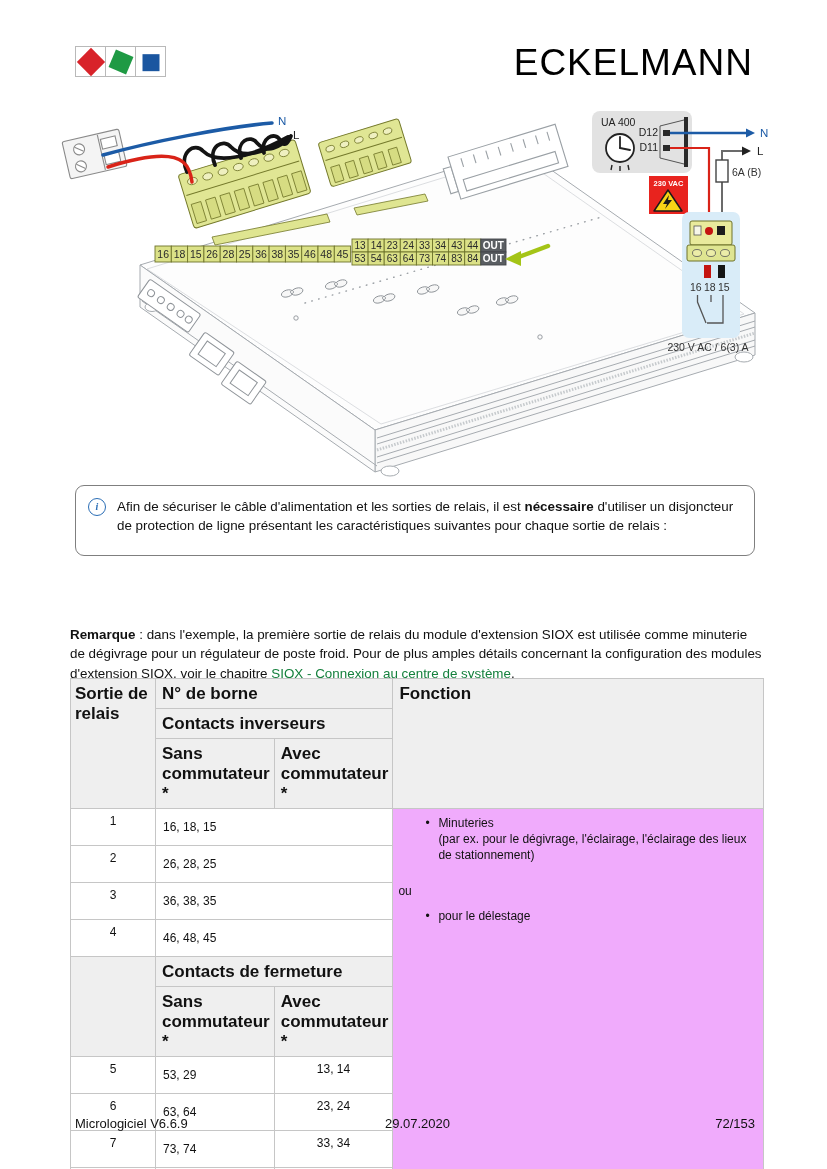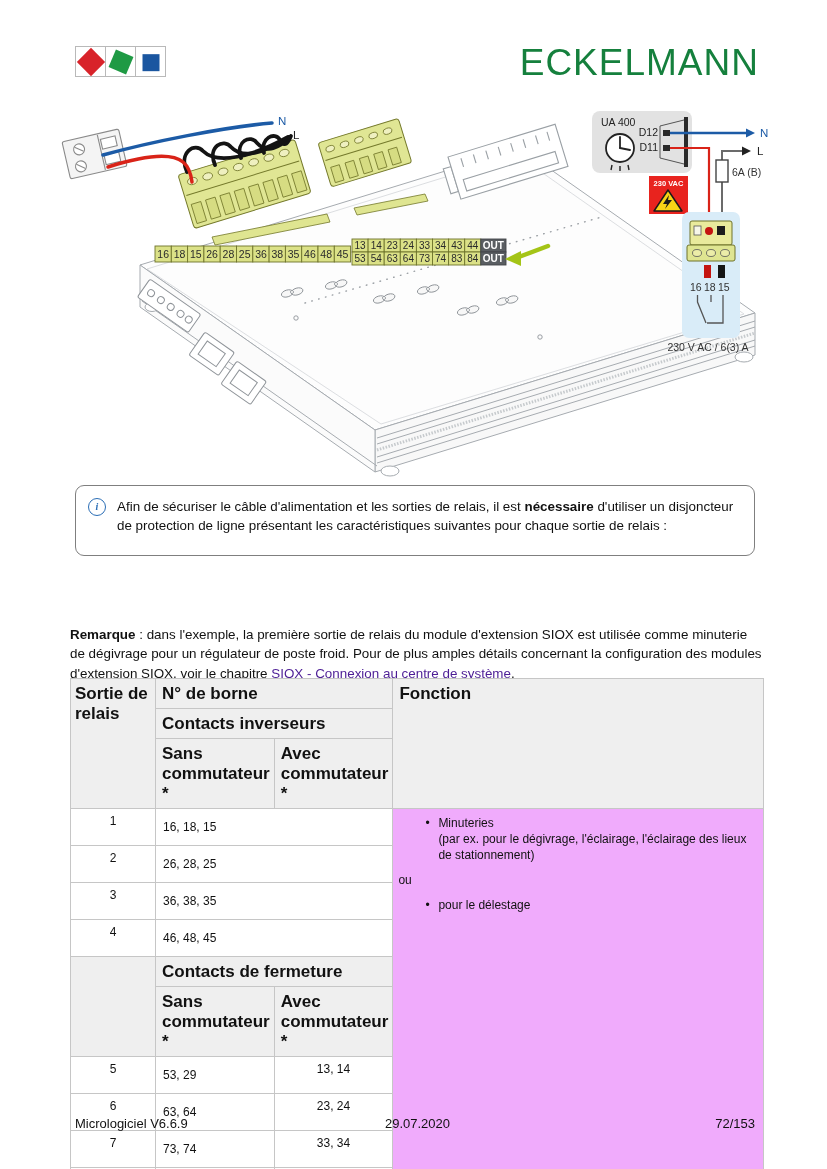--- a/index.html
+++ b/index.html
@@ -7,57 +7,57 @@
         font-family:"Liberation Sans",sans-serif;color:#111;overflow:hidden;margin:0 auto;}
 
   
   .logo{position:absolute;left:75px;top:46px;display:flex;border:1px solid #b9b9b9;}
   .logo-cell{width:29px;height:29px;border-right:1px solid #b9b9b9;position:relative;background:#fff;}
   .logo-cell:last-child{border-right:none;}
   .shape{position:absolute;left:50%;top:50%;}
   .sq-red{width:20px;height:20px;background:#d8232a;transform:translate(-50%,-50%) rotate(45deg);}
   .sq-green{width:19px;height:19px;background:#1f9a44;transform:translate(-50%,-50%) rotate(23deg);}
   .sq-blue{width:17px;height:17px;background:#1a56a0;transform:translate(-50%,-46%);}
-  .brand{position:absolute;right:68px;top:42px;font-size:37px;letter-spacing:1px;
-         color:#15803d;font-weight:400;}
+  .brand{position:absolute;right:74px;top:42px;font-size:37px;letter-spacing:1px;
+         color:#000000;font-weight:400;}
 
   
   .diagram{position:absolute;left:0;top:95px;width:827px;height:385px;}
   svg{font-family:"Liberation Sans",sans-serif;}
 
   
   .infobox{position:absolute;left:75px;top:485px;width:653px;border:1.5px solid #7f7f7f;
            border-radius:9px;padding:11px 13px 12px 12px;display:flex;gap:11px;
            font-size:13.4px;line-height:1.42;}
   .info-icon{flex:0 0 16px;width:16px;height:16px;border:1.6px solid #2a6db5;border-radius:50%;
              color:#2a6db5;font-size:10px;font-weight:bold;display:flex;align-items:center;
              justify-content:center;margin-top:1px;font-family:"Liberation Serif",serif;font-style:italic;}
   .info-bullets{margin:8px 0 0 22px;padding:0;list-style:none;}
   .info-bullets li{position:relative;padding-left:13px;line-height:1.5;}
   .info-bullets li::before{content:"•";position:absolute;left:0;top:0;}
 
   
   .remark{position:absolute;left:70px;top:625px;width:692px;font-size:13.4px;line-height:1.44;}
-  .remark a{color:#4c1d95;text-decoration:none;cursor:pointer;}
+  .remark a{color:#15803d;text-decoration:none;cursor:pointer;}
 
   
   .reltable{position:absolute;left:70px;top:678px;border-collapse:collapse;table-layout:fixed;
             font-size:12px;}
   .reltable td,.reltable th{border:1px solid #c6c6c6;padding:0;vertical-align:middle;}
   .reltable th{background:#efefef;font-size:17px;font-weight:bold;text-align:left;
                padding:5px 4px 4px 6px;vertical-align:top;}
   th.h-relay{padding-left:4px;}
   td.num{ text-align:center;vertical-align:top;padding-top:5px;height:31px;}
   td.val{ padding-left:7px;}
   td.avec-val{text-align:center;vertical-align:top;padding-top:5px;}
   td.spacer{background:#efefef;}
   td.fn-cell{vertical-align:top;padding:6px 10px 6px 4px;background:#f0abfc;}
   .fn-bullet{margin-left:28px;position:relative;padding-left:13px;line-height:1.35;}
   .fn-bullet::before{content:"•";position:absolute;left:0;top:0;}
-  .fn-ou{margin:9px 0 9px 1px;line-height:1.3;}
+  .fn-ou{margin:20px 0 9px 1px;line-height:1.3;}
 
   
   .footer{position:absolute;left:75px;right:72px;top:1116px;font-size:13px;}
   .footer .f-left{position:absolute;left:0;}
   .footer .f-center{position:absolute;left:5px;right:0;text-align:center;}
   .footer .f-right{position:absolute;right:0;}
 </style>
 </head>
 <body>
 

